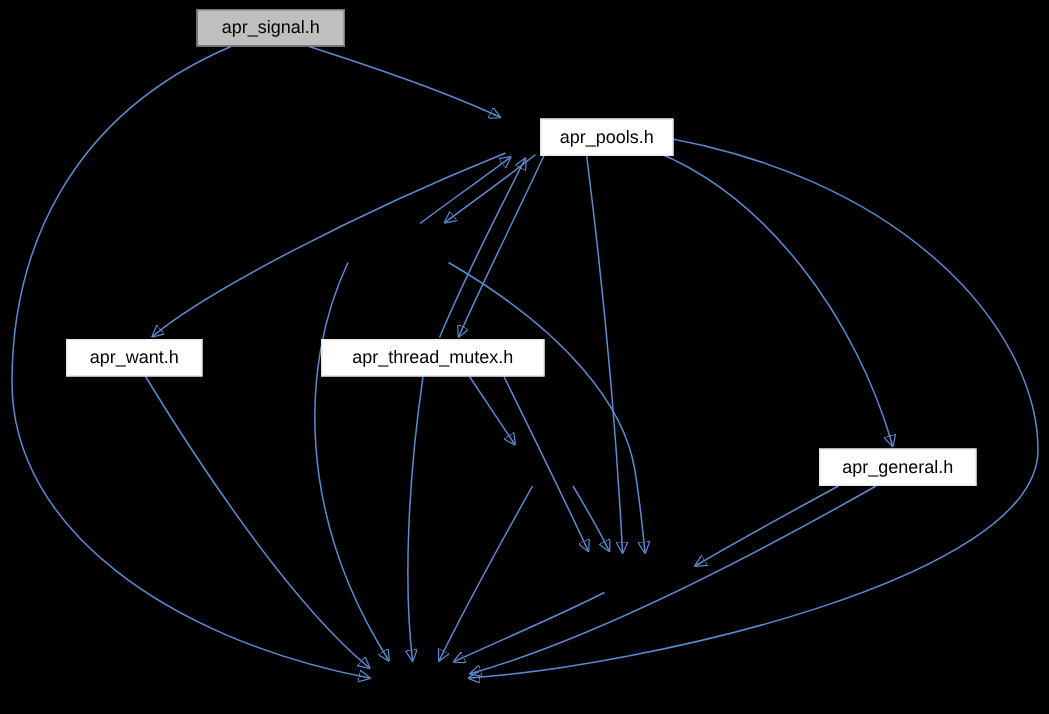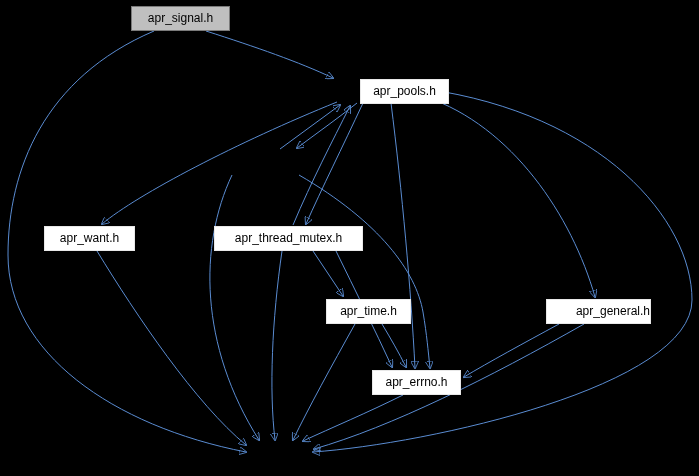--- a/index.html
+++ b/index.html
@@ -30,21 +30,21 @@
     border-color:#7a7a7a;
     cursor:default;
   }
   
   #n-signal   {left:131px;top:6px;  width:99px;}
   #n-pools    {left:336px;top:79px; width:89px;margin-left:24px;}
   #n-allocator{left:202px;top:150px;width:109px;}
   #n-want     {left:44px; top:226px;width:91px;}
   #n-thread   {left:214px;top:226px;width:149px;}
   #n-time     {left:326px;top:299px;width:85px;}
-  #n-general  {left:546px;top:299px;width:105px;text-align:right;}
+  #n-general  {left:546px;top:299px;width:105px;}
   #n-errno    {left:372px;top:370px;width:89px;}
   #n-apr      {left:249px;top:442px;width:61px;}
 </style>
 </head>
 <body>
 
 <div class="canvas">
 
   <svg class="edges" width="699" height="476" viewBox="0 0 699 476">
     <defs>
@@ -73,17 +73,15 @@
     <path d="M559,324 C524,343 489,362 464,377" marker-end="url(#arrow)"></path>
     <path d="M584,324 C489,378 391,427 314,449" marker-end="url(#arrow)"></path>
     <path d="M403,395 C369,412 331,428 303,441" marker-end="url(#arrow)"></path>
     <path d="M97,251 C136,315 196,404 246,445" marker-end="url(#arrow)"></path>
   </svg>
 
   <div id="n-signal" class="node highlight">apr_signal.h</div>
   <div id="n-pools" class="node">apr_pools.h</div>
   <div id="n-want" class="node">apr_want.h</div>
   <div id="n-thread" class="node">apr_thread_mutex.h</div>
-  <div id="n-time" class="node">apr_time.h</div>
   <div id="n-general" class="node">apr_general.h</div>
-  <div id="n-errno" class="node">apr_errno.h</div>
 
 </div>
 
 </body></html>

